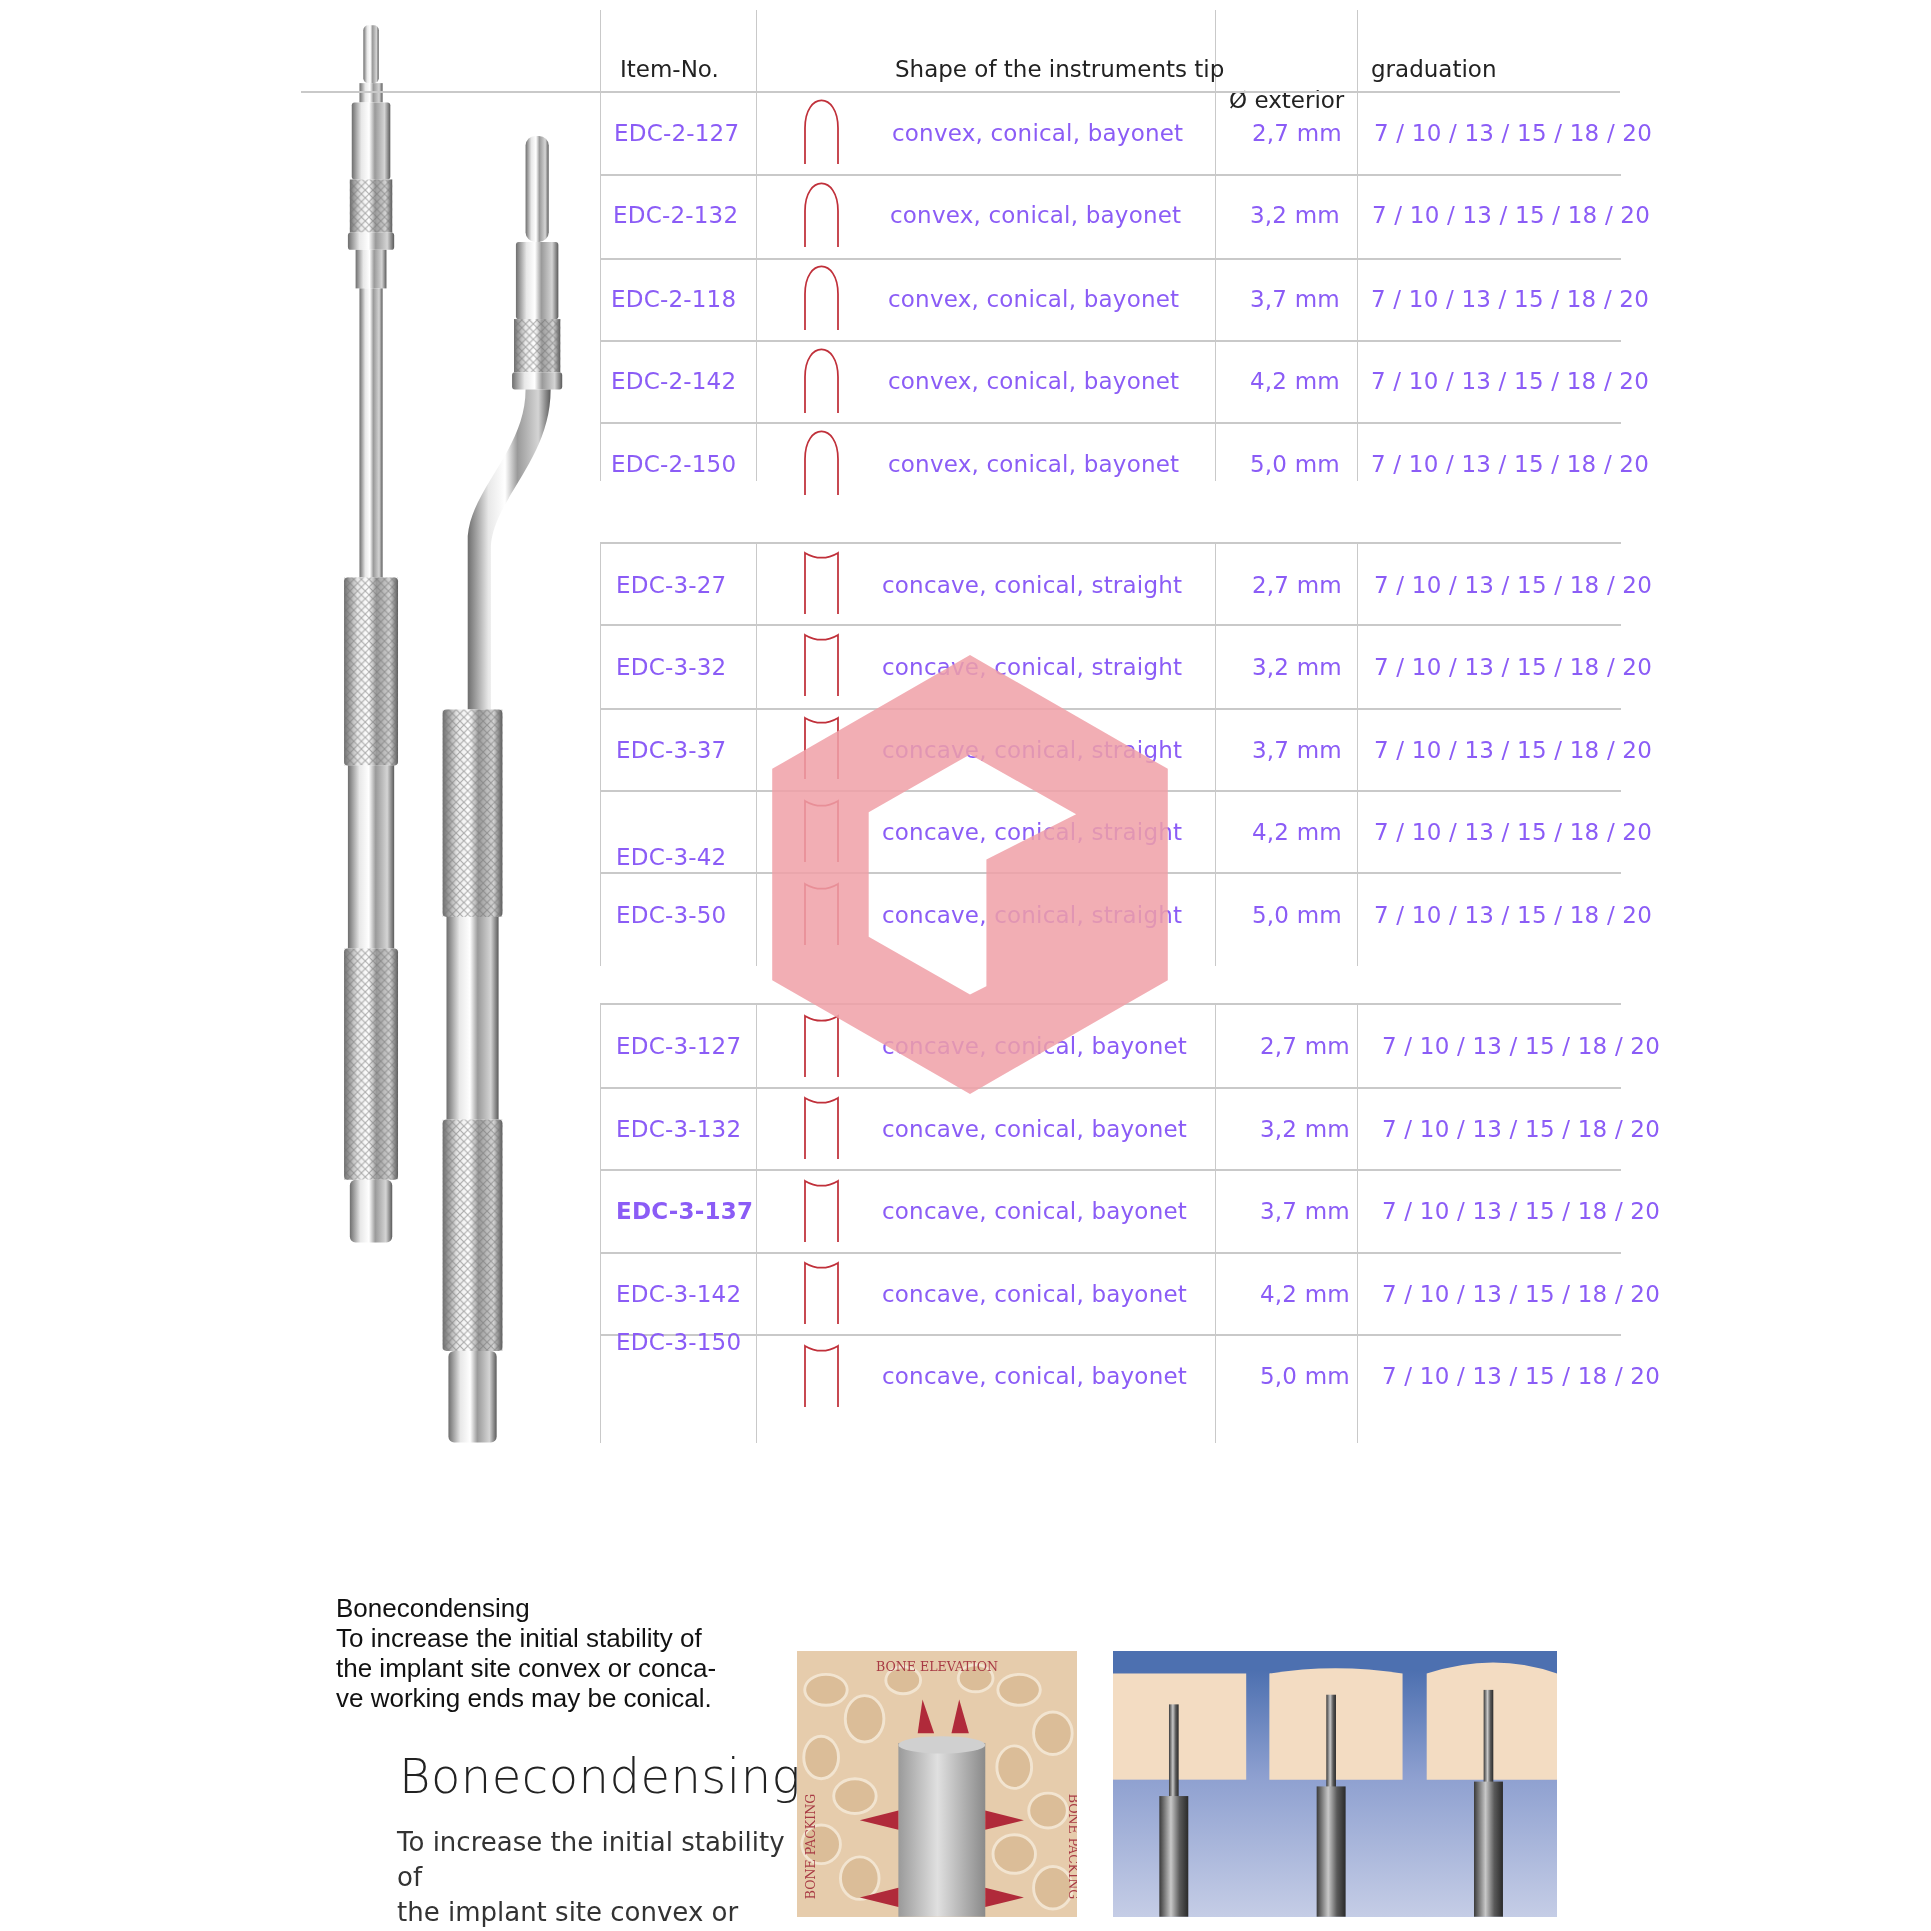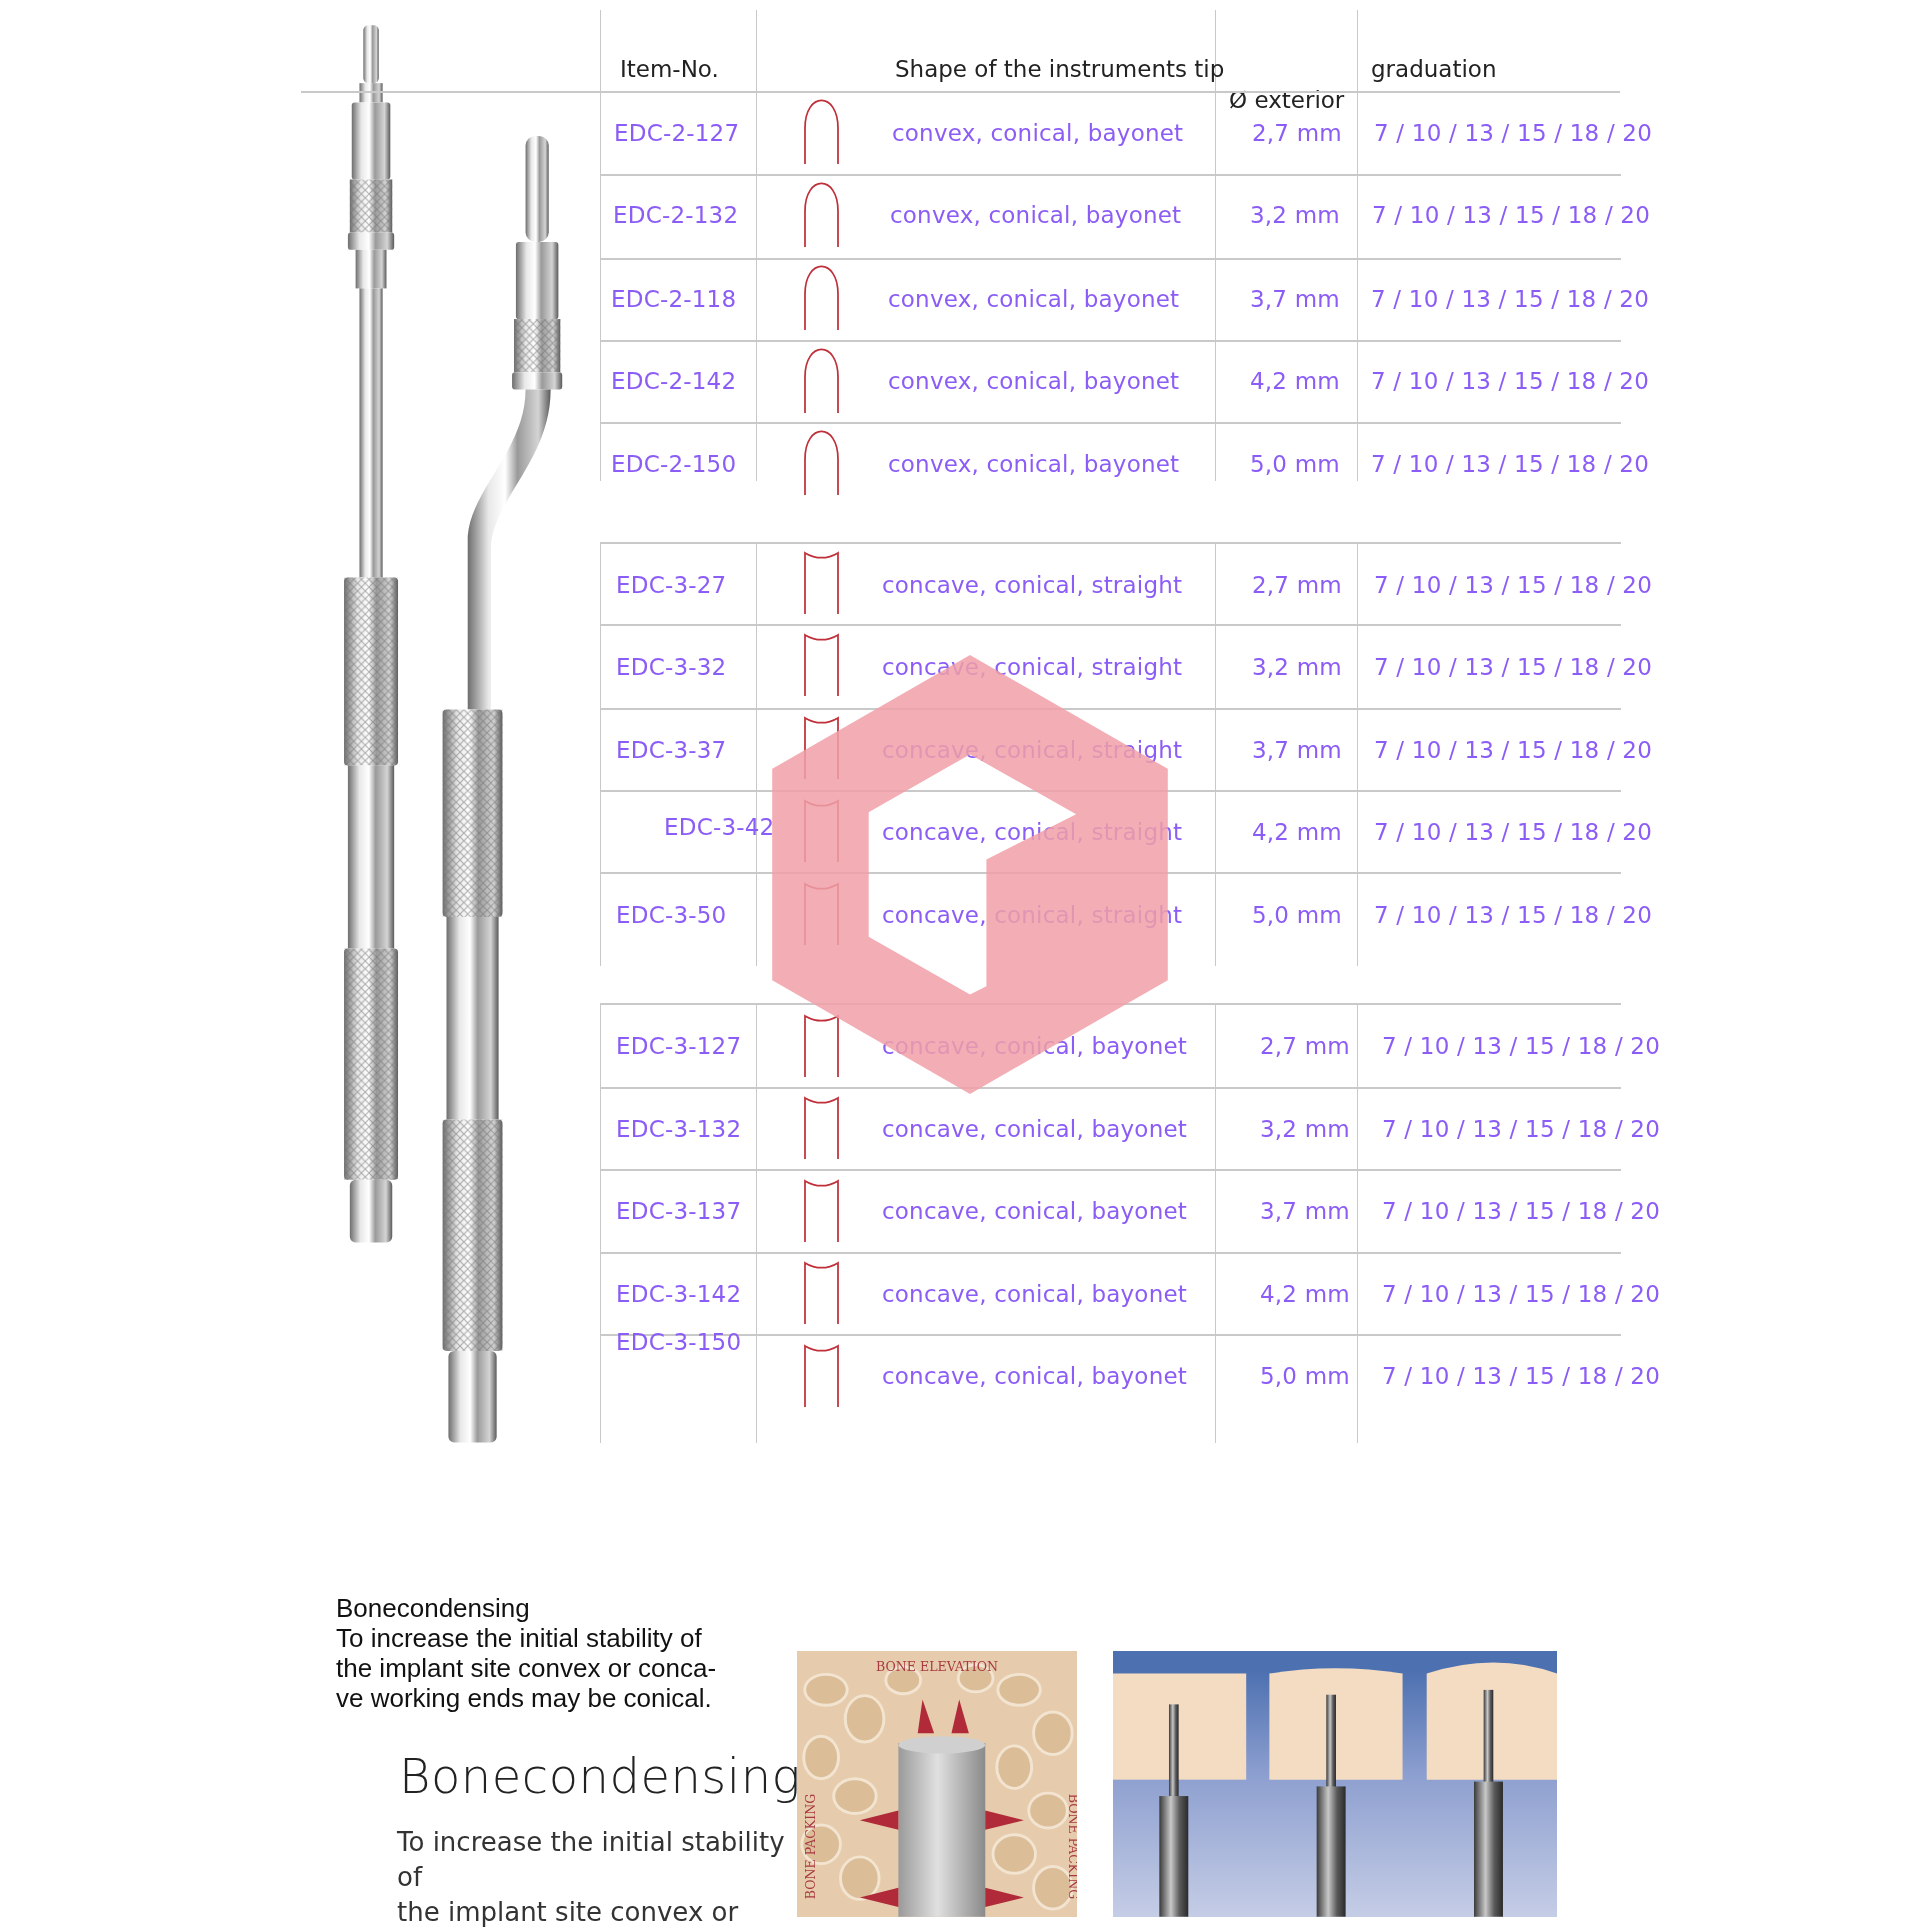--- a/index.html
+++ b/index.html
@@ -187,21 +187,21 @@
 <div>
   <div class="cell" style="left:616px; top:737px;">EDC-3-37</div>
   <svg class="tip" style="left:802px; top:714px;" viewBox="0 0 40 68">
       <path d="M3 67 L3 4 Q20 14 37 4 L37 67" fill="none" stroke="#c0303a" stroke-width="1.8"></path>
     </svg>
   <div class="cell" style="left:882px; top:737px;">concave, conical, straight</div>
   <div class="cell" style="left:1252px; top:737px;">3,7 mm</div>
   <div class="cell" style="left:1374px; top:737px;">7 / 10 / 13 / 15 / 18 / 20</div>
 </div>
 <div>
-  <div class="cell" style="left:616px; top:814px;margin-left:48px;">EDC-3-42</div>
+  <div class="cell" style="left:616px; top:844px;">EDC-3-42</div>
   <svg class="tip" style="left:802px; top:797px;" viewBox="0 0 40 68">
       <path d="M3 67 L3 4 Q20 14 37 4 L37 67" fill="none" stroke="#c0303a" stroke-width="1.8"></path>
     </svg>
   <div class="cell" style="left:882px; top:819px;">concave, conical, straight</div>
   <div class="cell" style="left:1252px; top:819px;">4,2 mm</div>
   <div class="cell" style="left:1374px; top:819px;">7 / 10 / 13 / 15 / 18 / 20</div>
 </div>
 <div>
   <div class="cell" style="left:616px; top:902px;">EDC-3-50</div>
   <svg class="tip" style="left:802px; top:880px;" viewBox="0 0 40 68">
@@ -224,21 +224,21 @@
 <div>
   <div class="cell" style="left:616px; top:1116px;">EDC-3-132</div>
   <svg class="tip" style="left:802px; top:1094px;" viewBox="0 0 40 68">
       <path d="M3 67 L3 4 Q20 14 37 4 L37 67" fill="none" stroke="#c0303a" stroke-width="1.8"></path>
     </svg>
   <div class="cell" style="left:882px; top:1116px;">concave, conical, bayonet</div>
   <div class="cell" style="left:1260px; top:1116px;">3,2 mm</div>
   <div class="cell" style="left:1382px; top:1116px;">7 / 10 / 13 / 15 / 18 / 20</div>
 </div>
 <div>
-  <div class="cell" style="left:616px; top:1198px;">EDC-3-137</div>
+  <div class="cell" style="left:616px; top:1198px;font-weight:bold;">EDC-3-137</div>
   <svg class="tip" style="left:802px; top:1177px;" viewBox="0 0 40 68">
       <path d="M3 67 L3 4 Q20 14 37 4 L37 67" fill="none" stroke="#c0303a" stroke-width="1.8"></path>
     </svg>
   <div class="cell" style="left:882px; top:1198px;">concave, conical, bayonet</div>
   <div class="cell" style="left:1260px; top:1198px;">3,7 mm</div>
   <div class="cell" style="left:1382px; top:1198px;">7 / 10 / 13 / 15 / 18 / 20</div>
 </div>
 <div>
   <div class="cell" style="left:616px; top:1281px;">EDC-3-142</div>
   <svg class="tip" style="left:802px; top:1259px;" viewBox="0 0 40 68">

